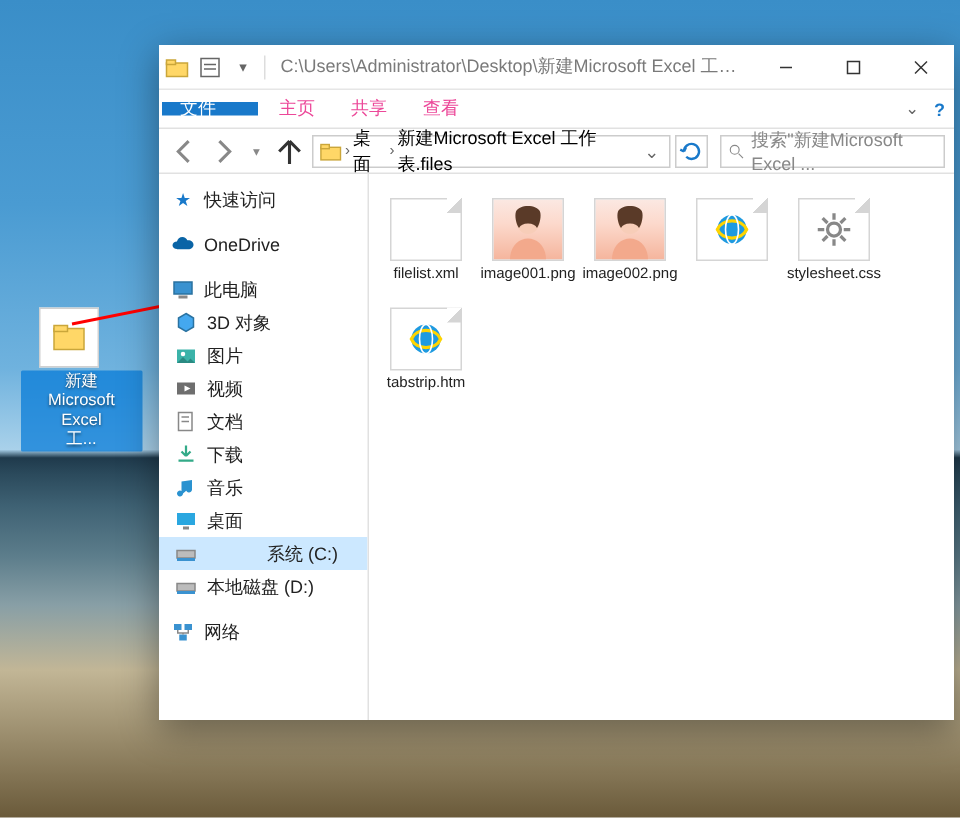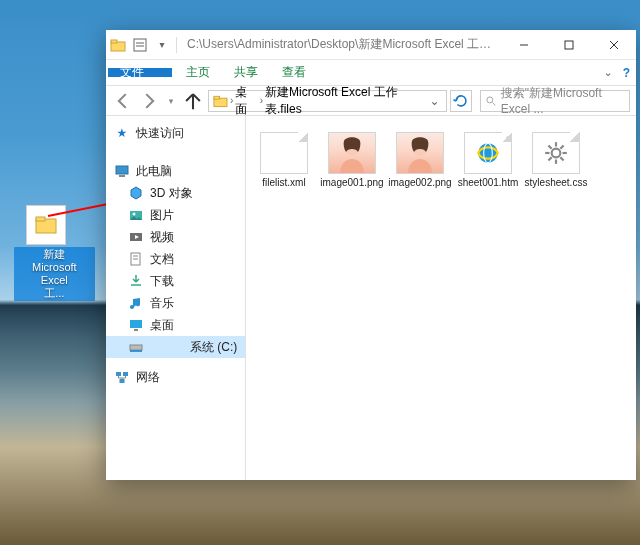--- a/index.html
+++ b/index.html
@@ -21,40 +21,40 @@
   
   .window { position:absolute; left:106px; top:30px; width:530px; height:450px; background:#fff; box-shadow:0 6px 24px rgba(0,0,0,.4); display:flex; flex-direction:column; }
   .titlebar { height:30px; display:flex; align-items:center; background:#fff; border-bottom:1px solid #e6e6e6; }
   .qat { display:flex; align-items:center; padding:0 4px; gap:6px;}
   .qat .ico{width:16px;height:16px;display:flex;align-items:center;justify-content:center;}
   .titlepath { flex:1; color:#7a7a7a; font-size:12px; padding-left:6px; white-space:nowrap; overflow:hidden; text-overflow:ellipsis;}
   .winbtns { display:flex; }
   .winbtn { width:45px; height:30px; display:flex; align-items:center; justify-content:center; color:#333;}
   .winbtn svg{width:10px;height:10px;}
   .ribbon { height:26px; background:#fff; display:flex; align-items:stretch; border-bottom:1px solid #e1e1e1;}
-  .tab { padding:0 12px; display:flex; align-items:center; font-size:12px; color:#15803d;}
+  .tab { padding:0 12px; display:flex; align-items:center; font-size:12px; color:#ec4899;}
   .tab.file { background:#1979ca; color:#fff;}
   .rspace{flex:1;}
   .rbtns{display:flex;align-items:center;padding-right:6px;gap:10px;color:#666;}
   .navbar { height:30px; display:flex; align-items:center; gap:4px; padding:0 6px; border-bottom:1px solid #e1e1e1;}
   .nb-btn{width:22px;height:22px;display:flex;align-items:center;justify-content:center;color:#888;}
   .nb-btn.active{color:#333;}
   .breadcrumb { flex:1; height:22px; border:1px solid #cccccc; display:flex; align-items:center; background:#fff; padding:0 4px; font-size:12px; gap:2px;}
   .breadcrumb .crumb{display:flex;align-items:center;gap:4px;}
   .breadcrumb .chev{color:#666;font-size:10px;}
   .breadcrumb .spacer{flex:1;}
   .breadcrumb .dd{width:16px;text-align:center;color:#666;}
   .bc-ico{width:16px;height:16px;}
   .refresh{width:22px;height:22px;display:flex;align-items:center;justify-content:center;color:#1979ca;border:1px solid #ccc;margin-left:-1px;}
   .search { width:150px; height:22px; border:1px solid #ccc; margin-left:4px; display:flex; align-items:center; padding:0 4px; color:#888; font-size:12px;}
   .search .sico{width:14px;height:14px;margin-right:4px;color:#888;}
   .body{flex:1;display:flex;min-height:0;}
   .sidebar{width:140px;border-right:1px solid #e1e1e1;overflow:auto;padding:6px 0;}
   .tree-item{display:flex;align-items:center;height:22px;padding-left:8px;gap:6px;font-size:12px;color:#222;}
-  .tree-item.lvl1{padding-left:22px;}
+  .tree-item.lvl1{padding-left:10px;}
   .tree-item.lvl1.sel{background:#cce8ff;gap:46px;}
   .tree-ico{width:16px;height:16px;display:flex;align-items:center;justify-content:center;flex-shrink:0;}
   .tree-gap{height:8px;}
   .content{flex:1;background:#fff;overflow:auto;position:relative;}
   .filegrid{display:flex;flex-wrap:wrap;align-content:flex-start;padding:8px 4px;gap:0;}
   .file{width:64px;margin:8px 2px;text-align:center;}
   .fthumb{width:48px;height:42px;margin:0 auto 2px;background:#fff;display:flex;align-items:center;justify-content:center;position:relative;}
   .fthumb.page{border:1px solid #d5d5d5;}
   .fthumb.page::before{content:"";position:absolute;right:-1px;top:-1px;width:10px;height:10px;background:linear-gradient(135deg,#fff 50%,#d5d5d5 50%);}
   .fthumb.portrait{background:linear-gradient(to bottom,#fbe8e2 0%,#fcd9cc 40%,#f5b59d 100%);border:1px solid #d5d5d5;}
@@ -186,20 +186,28 @@
   </div>
 
   <div class="body">
 
     <div class="sidebar">
       <div class="tree-item">
         <span class="tree-ico" style="color:#1979ca;">★</span>
         <span>快速访问</span>
       </div>
       <div class="tree-gap"></div>
+      <div class="tree-item">
+        <span class="tree-ico">
+            <svg viewBox="0 0 16 16">
+              <path d="M4 11c-1.6 0-3-1-3-2.5S2.4 6 4 6c.3-1.7 1.8-3 3.6-3 1.5 0 2.8.9 3.3 2.2.2 0 .4-.1.6-.1 2 0 3.5 1.3 3.5 3s-1.5 3-3.5 3H4z" fill="#0a64a6"></path>
+            </svg>
+          </span>
+        <span>OneDrive</span>
+      </div>
       <div class="tree-gap"></div>
       <div class="tree-item">
         <span class="tree-ico">
             <svg viewBox="0 0 16 16">
               <rect x="2" y="3" width="12" height="8" fill="#3a92d0" stroke="#2a72a0"></rect>
               <rect x="5" y="12" width="6" height="2" fill="#888"></rect>
             </svg>
           </span>
         <span>此电脑</span>
       </div>
@@ -266,20 +274,29 @@
           <span>桌面</span>
         </div>
       <div class="tree-item lvl1 sel">
           <span class="tree-ico">
             <svg viewBox="0 0 16 16">
               <rect x="2" y="6" width="12" height="5" fill="#bcbcbc" stroke="#888"></rect>
               <rect x="2" y="11" width="12" height="2" fill="#3a92d0"></rect>
             </svg>
           </span>
           <span>系统 (C:)</span>
+        </div>
+      <div class="tree-item lvl1">
+          <span class="tree-ico">
+            <svg viewBox="0 0 16 16">
+              <rect x="2" y="6" width="12" height="5" fill="#bcbcbc" stroke="#888"></rect>
+              <rect x="2" y="11" width="12" height="2" fill="#3a92d0"></rect>
+            </svg>
+          </span>
+          <span>本地磁盘 (D:)</span>
         </div>
       <div class="tree-gap"></div>
       <div class="tree-item">
           <span class="tree-ico">
             <svg viewBox="0 0 16 16">
               <rect x="2" y="3" width="5" height="4" fill="#3a92d0"></rect>
               <rect x="9" y="3" width="5" height="4" fill="#3a92d0"></rect>
               <rect x="5.5" y="10" width="5" height="4" fill="#3a92d0"></rect>
               <path d="M4.5 7v2h7V7M8 9v1" stroke="#888" fill="none"></path>
             </svg>
@@ -315,36 +332,45 @@
           <div class="fname">image002.png</div>
         </div>
         <div class="file">
           <div class="fthumb page">
             <svg class="ie-ico" viewBox="0 0 24 24">
                 <circle cx="12" cy="12" r="9" fill="#1e9ae0"></circle>
                 <path d="M3 12c3-7 15-7 18 0-3 7-15 7-18 0z" fill="none" stroke="#ffd400" stroke-width="2"></path>
                 <ellipse cx="12" cy="12" rx="4" ry="9" fill="none" stroke="#fff" stroke-width="1"></ellipse>
               </svg>
           </div>
-          <div class="fname">sheet001.htm</div>
         </div>
         <div class="file">
           <div class="fthumb page">
             <svg class="gear-ico" viewBox="0 0 24 24">
                 <circle cx="12" cy="12" r="4" fill="none" stroke="currentColor" stroke-width="2"></circle>
                 <g stroke="currentColor" stroke-width="2">
                   <line x1="12" y1="2" x2="12" y2="6"></line>
                   <line x1="12" y1="18" x2="12" y2="22"></line>
                   <line x1="2" y1="12" x2="6" y2="12"></line>
                   <line x1="18" y1="12" x2="22" y2="12"></line>
                   <line x1="5" y1="5" x2="8" y2="8"></line>
                   <line x1="16" y1="16" x2="19" y2="19"></line>
                   <line x1="5" y1="19" x2="8" y2="16"></line>
                   <line x1="16" y1="8" x2="19" y2="5"></line>
                 </g>
               </svg>
           </div>
           <div class="fname">stylesheet.css</div>
         </div>
+        <div class="file">
+          <div class="fthumb page">
+            <svg class="ie-ico" viewBox="0 0 24 24">
+                <circle cx="12" cy="12" r="9" fill="#1e9ae0"></circle>
+                <path d="M3 12c3-7 15-7 18 0-3 7-15 7-18 0z" fill="none" stroke="#ffd400" stroke-width="2"></path>
+                <ellipse cx="12" cy="12" rx="4" ry="9" fill="none" stroke="#fff" stroke-width="1"></ellipse>
+              </svg>
+          </div>
+          <div class="fname">tabstrip.htm</div>
+        </div>
       </div>
     </div>
   </div>
 </div>
 
 </body></html>

